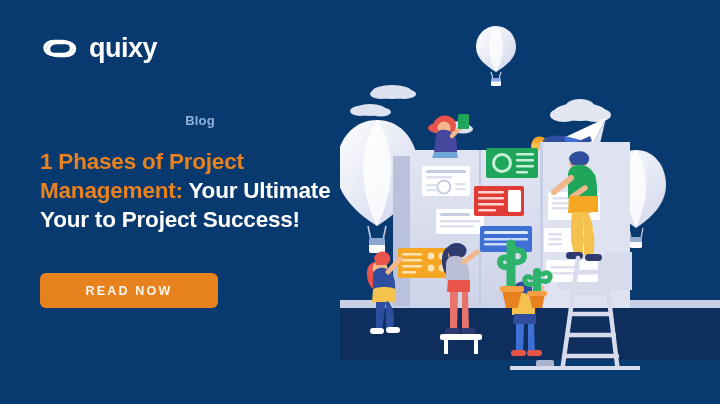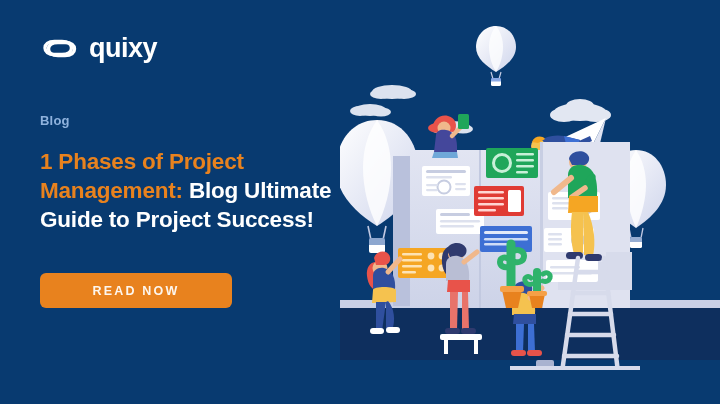--- a/index.html
+++ b/index.html
@@ -23,38 +23,38 @@
   #logo{display:flex;align-items:center;height:40px;}
   #logo-mark{width:40px;height:30px;flex:0 0 auto;margin-right:9px;}
   #logo-text{
     color:#ffffff;font-size:27px;font-weight:700;letter-spacing:-0.5px;
     line-height:30px;
   }
 
   
   #blog-label{
     margin-top:45px;
-    color:#8fb2dd;font-size:13px;font-weight:700;letter-spacing:.2px;
+    color:#8fb2dd;font-size:13px;font-weight:700;letter-spacing:.2px;text-align:center;
   }
 
   
   #headline{
     margin-top:19px;
     font-size:22.5px;font-weight:700;line-height:29px;
     letter-spacing:-0.2px;
     color:#ffffff;
     max-width:300px;
   }
   .hl-accent{color:#e8821e;}
 
   
   #cta{
     margin-top:24px;
     display:inline-flex;align-items:center;justify-content:center;
-    width:192px;height:35px;
+    width:178px;height:35px;
     background:#e8821e;border-radius:6px;border:0;
     color:#fdf6ee;font-size:12.5px;font-weight:700;letter-spacing:2.2px;
     font-family:"Liberation Sans", sans-serif;
     cursor:pointer;
   }
 
   
   #illustration{
     position:absolute;right:0;top:0;width:380px;height:404px;
     z-index:10;
@@ -79,21 +79,21 @@
                      L 25 16.5 C 31.5 16.5, 34.5 13.5, 34.5 10
                      C 34.5 6.5, 31.5 3.5, 25 3.5 Z" transform="translate(0,6)"></path>
           </g>
         </svg>
       </span>
       <span id="logo-text">quixy</span>
     </div>
 
     <div id="blog-label">Blog</div>
 
-    <h1 id="headline"><span class="hl-accent">1 Phases of Project Management:</span><span> Blog Ultimate Guide to Project Success!</span></h1>
+    <h1 id="headline"><span class="hl-accent">1 Phases of Project Management:</span><span> Your Ultimate Your to Project Success!</span></h1>
 
     <button id="cta">READ NOW</button>
   </div>
 
   <div id="illustration">
     <svg viewBox="0 0 380 404" width="380" height="404" aria-hidden="true">
       <defs>
         <linearGradient id="balGrad" x1="0" y1="0" x2="1" y2="1">
           <stop offset="0%" stop-color="#ffffff"></stop>
           <stop offset="100%" stop-color="#cfd5ec"></stop>

